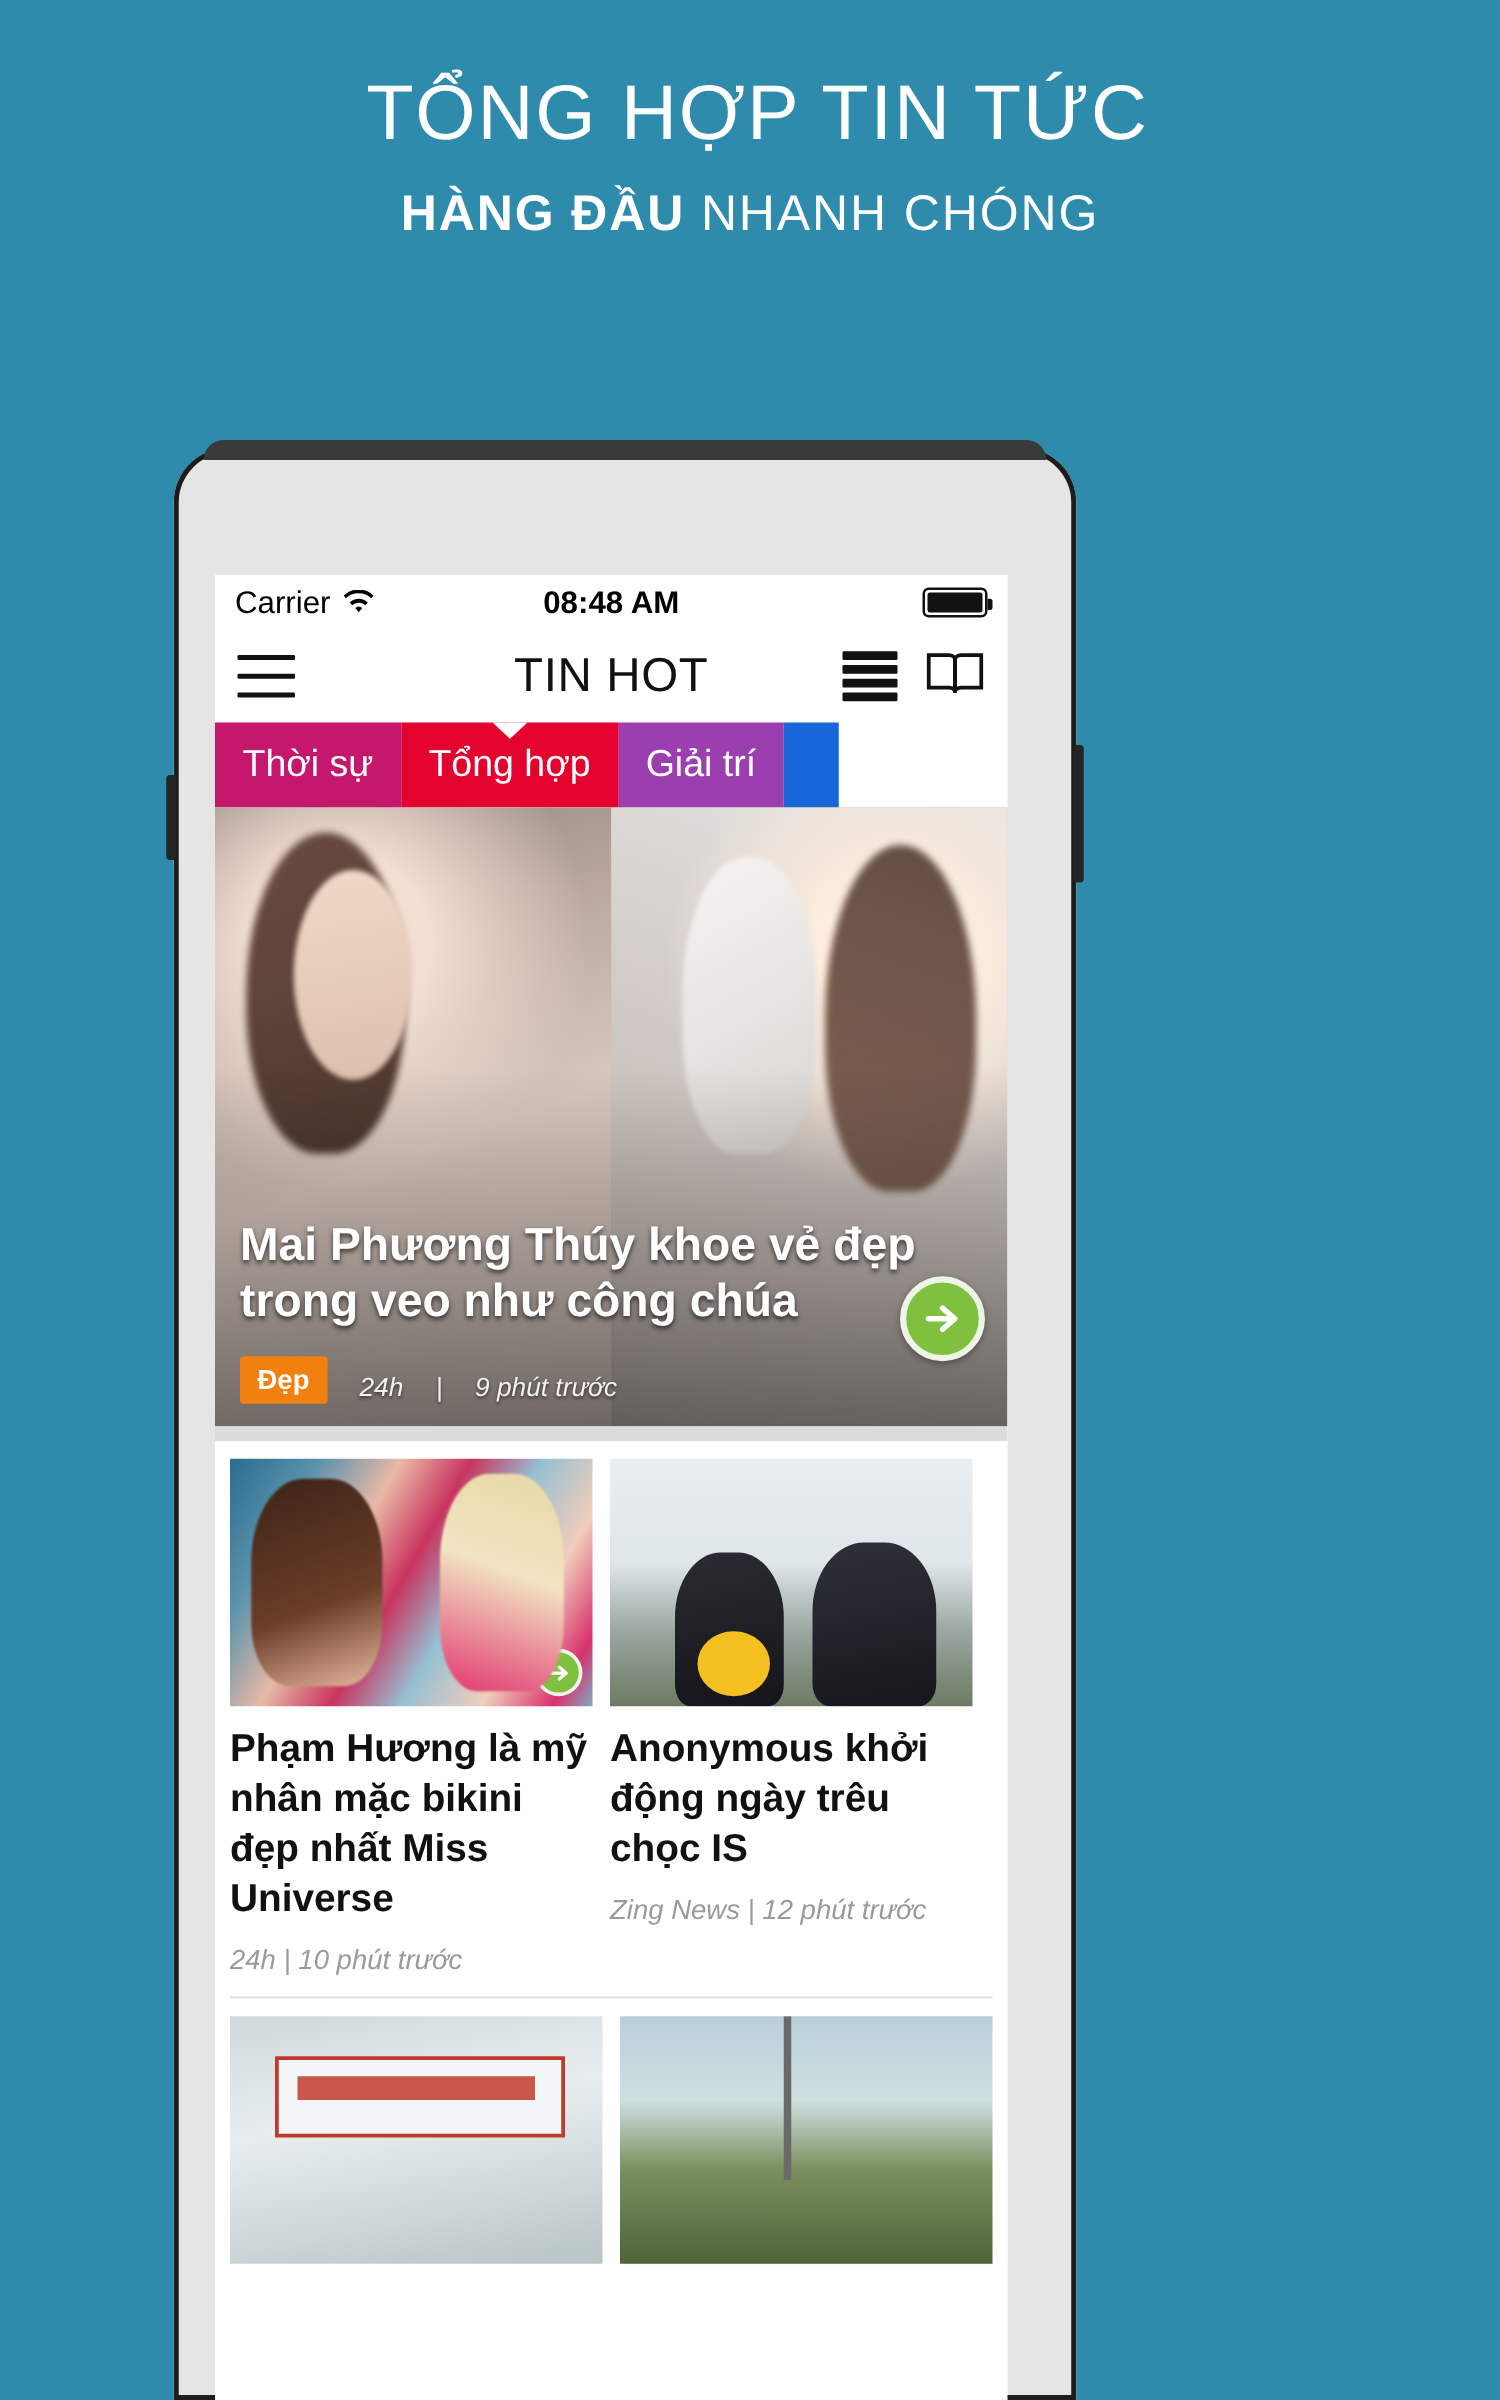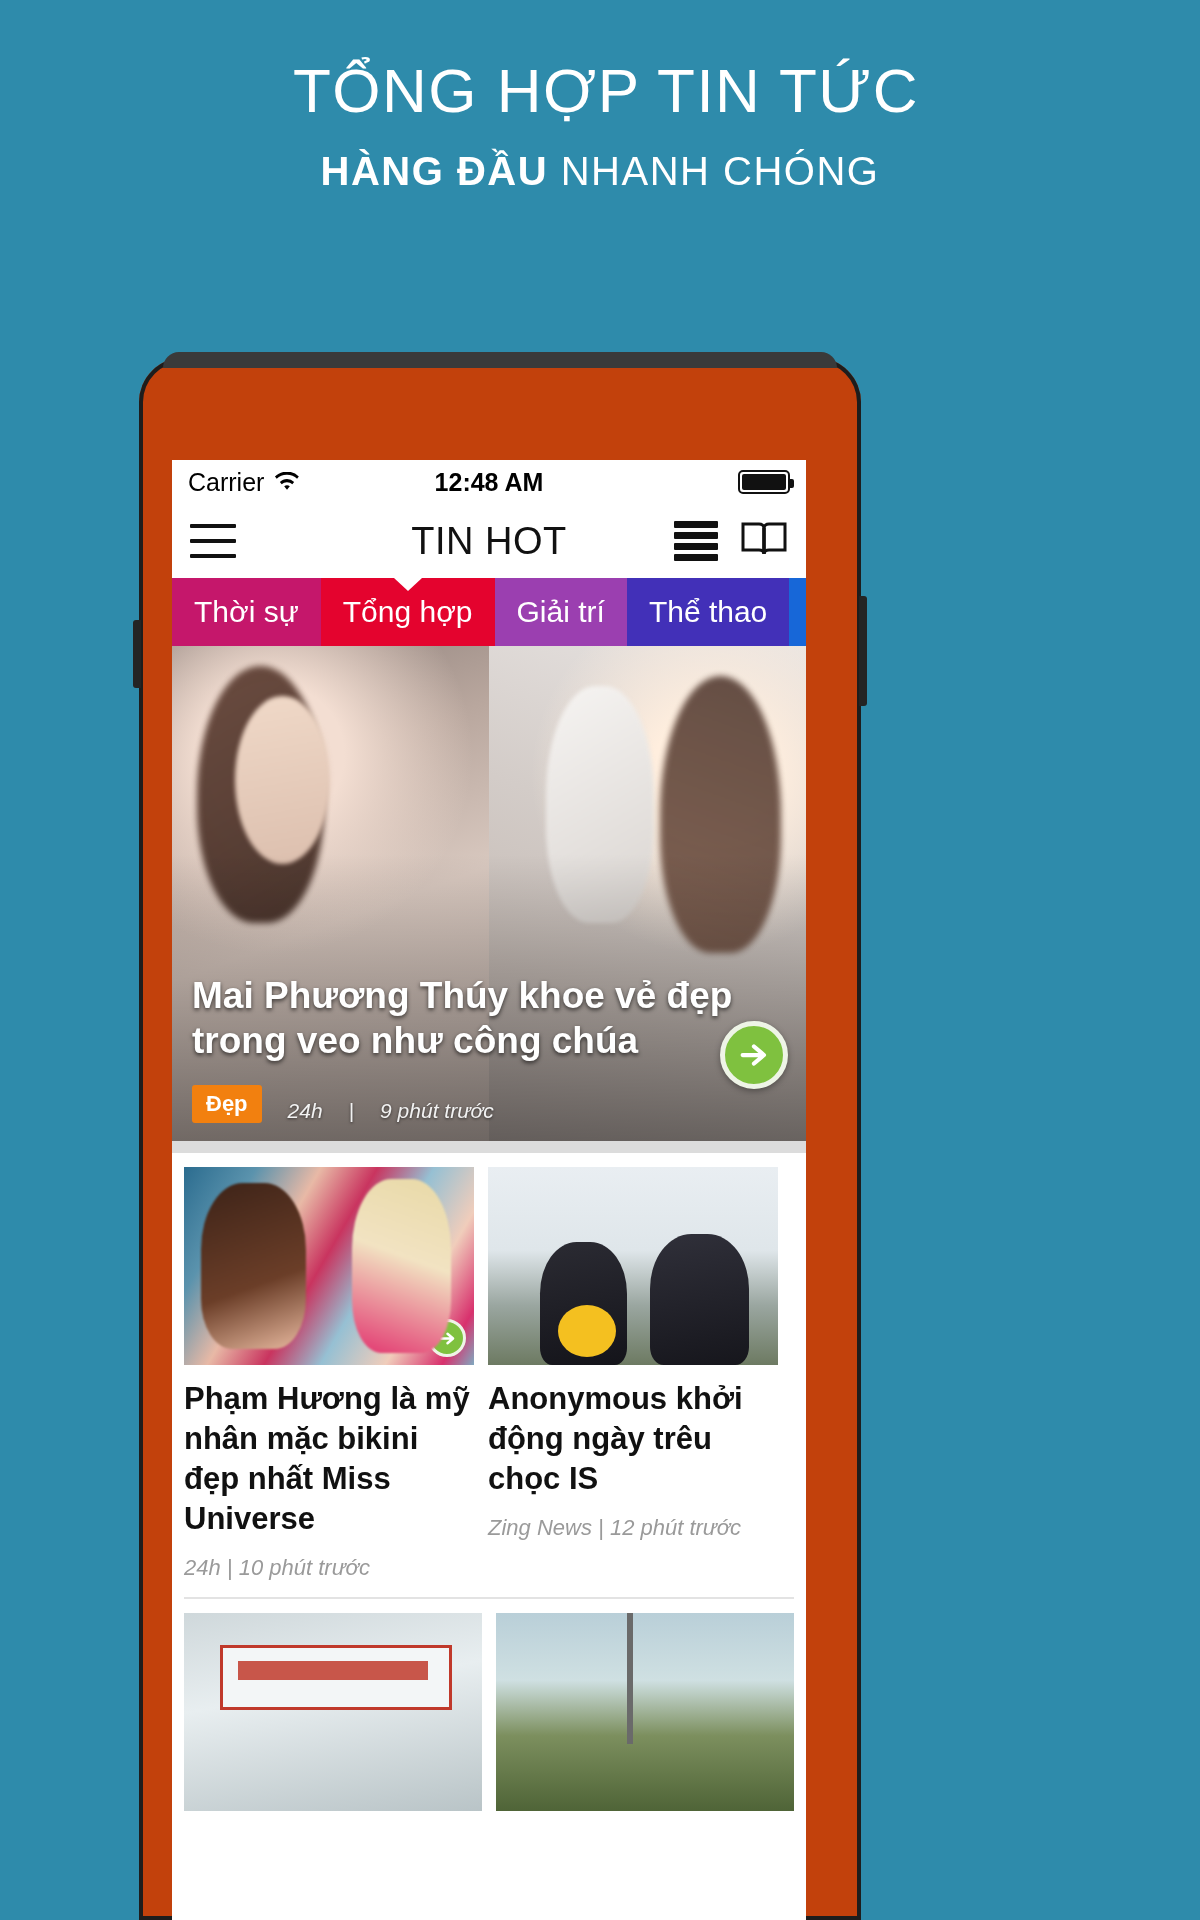--- a/index.html
+++ b/index.html
@@ -24,21 +24,21 @@
   .promo-line2 {
     font-size:40px; line-height:82px; font-weight:300;
     white-space:nowrap;
   }
   .promo-strong { font-weight:700; }
 
   
   .phone {
     position:absolute; left:139px; top:358px;
     width:722px; height:1562px;
-    background:#c2410c;
+    background:#e5e5e5;
     border-radius:44px 44px 0 0;
     box-shadow:inset 0 0 0 4px #1d1d1d;
   }
   .phone-top-rim {
     position:absolute; top:-6px; left:24px; width:674px; height:16px;
     background:#3a3a3a; border-radius:40px 40px 0 0;
   }
   .cam {
     position:absolute; top:396px; left:248px;
     width:18px; height:18px; border-radius:50%;
@@ -282,21 +282,21 @@
       <div class="sb-left">
         <span class="sb-carrier">Carrier</span>
         <span>
           <svg class="wifi-icon" viewBox="0 0 24 18">
             <path d="M12 16.2l2.6-3.2a4 4 0 0 0-5.2 0z" fill="#000"></path>
             <path d="M12 9.2c1.9 0 3.6.7 4.9 1.9l1.7-2.1A9.8 9.8 0 0 0 12 6.3c-2.5 0-4.8.9-6.6 2.7l1.7 2.1A7 7 0 0 1 12 9.2z" fill="#000"></path>
             <path d="M12 2.2c3.6 0 6.9 1.4 9.3 3.7l1.6-2A15.6 15.6 0 0 0 12 -.6C7.7-.6 3.8 1 .9 3.9l1.6 2A13.3 13.3 0 0 1 12 2.2z" fill="#000"></path>
           </svg>
         </span>
       </div>
-      <div class="sb-time">12:48 AM</div>
+      <div class="sb-time">08:48 AM</div>
       <div class="sb-right">
         <span class="battery">
           <span class="battery-fill"></span>
         </span>
       </div>
     </div>
 
     <div class="navbar">
       <div class="hamburger">
         <span></span>
@@ -324,23 +324,20 @@
     <div class="tabbar">
       <div class="tab" style="background:#c5176b">
         <span>Thời sự</span>
       </div>
       <div class="tab active" style="background:#e4032e">
         <span>Tổng hợp</span>
       </div>
       <div class="tab" style="background:#9b3fb0">
         <span>Giải trí</span>
       </div>
-      <div class="tab" style="background:#4230b8">
-        <span>Thể thao</span>
-      </div>
       <div class="tab" style="background:#1767d8">
         
       </div>
     </div>
 
     <div class="hero">
       <div class="hero-photo">
         <div class="half hp-a"></div>
         <div class="half hp-b"></div>
       </div>

